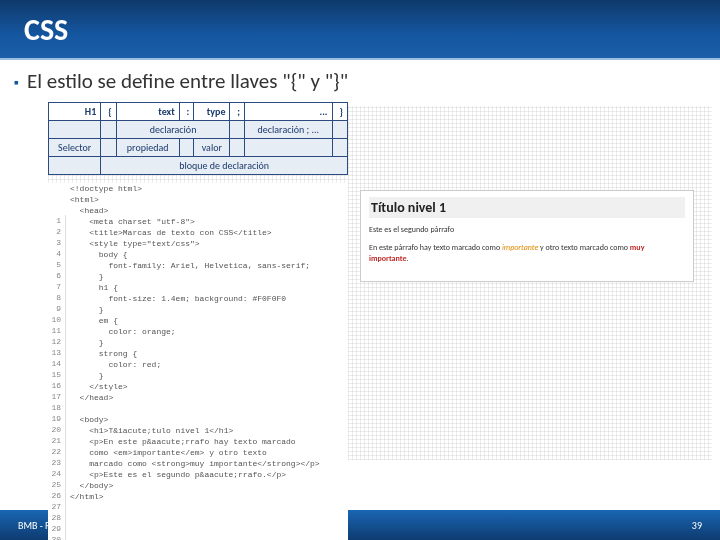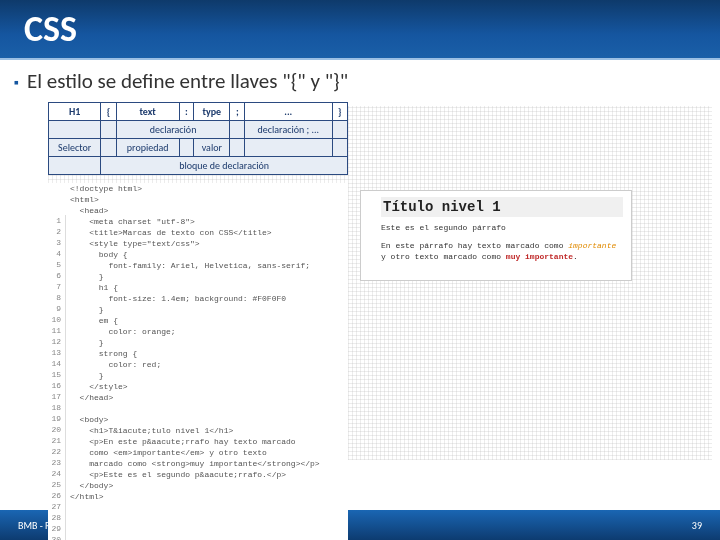--- a/index.html
+++ b/index.html
@@ -9,21 +9,21 @@
     background: #fff;
     position: relative;
     overflow: hidden;
   }
   .title-bar {
     height: 60px;
     background: linear-gradient(180deg, #0e3a6b 0%, #1556a0 60%, #1a5fa8 100%);
     color: #fff;
     display: flex; align-items: center;
     padding-left: 24px;
-    font-size: 36px; font-weight: bold;
+    font-size: 30px; font-weight: bold;
     border-bottom: 2px solid #9bbfe3;
   }
   .subtitle-row {
     display: flex; align-items: center;
     padding: 8px 14px 6px 14px;
     font-size: 21px;
     color: #333;
   }
   .bullet { color: #1556a0; font-size: 14px; margin-right: 8px; margin-top: 2px; }
   .content-area {
@@ -46,21 +46,21 @@
     background: #fff;
     width: 300px;
     margin-bottom: 8px;
   }
   .css-table td {
     border: 1px solid #2b4a80;
     padding: 2px 4px;
     text-align: center;
     font-weight: 600;
   }
-  .row-main td { background: #fff; }
+  .row-main td { background: #fff; text-align: right; }
   .row-labels td { background: #e7edf5; font-weight: 400; }
   .span3 { background: #e7edf5; }
 
   .code-panel {
     position: relative; z-index: 1;
     display: flex;
     font-family: Consolas, "Courier New", monospace;
     font-size: 8px; line-height: 11px;
     background: #fff;
     width: 300px;
@@ -69,26 +69,25 @@
   .gutter {
     color: #888; text-align: right; padding-right: 4px;
     border-right: 1px solid #ddd;
     width: 18px;
     margin-top: 32px;
   }
   .code { padding-left: 4px; white-space: pre; color: #555; }
 
   .preview-card {
     position: absolute; z-index: 2;
-    top: 90px; left: 360px; width: 272px;
+    top: 90px; left: 360px; width: 334px;
     background: #fff;
     border: 1px solid #ccc;
-    padding: 6px 8px 10px 20px;
+    padding: 6px 8px 10px 8px;
     font-size: 8px;
-    font-family: Liberation Mono, monospace;
   }
   .preview-card h1 {
     font-size: 14px; font-weight: bold;
     background: #f0f0f0;
     color: #222;
     padding: 2px 2px;
     margin-bottom: 6px;
   }
   .preview-card p { color: #333; margin-bottom: 8px; line-height: 1.3; }
   .preview-card em { color: #e08a00; font-style: italic; }

